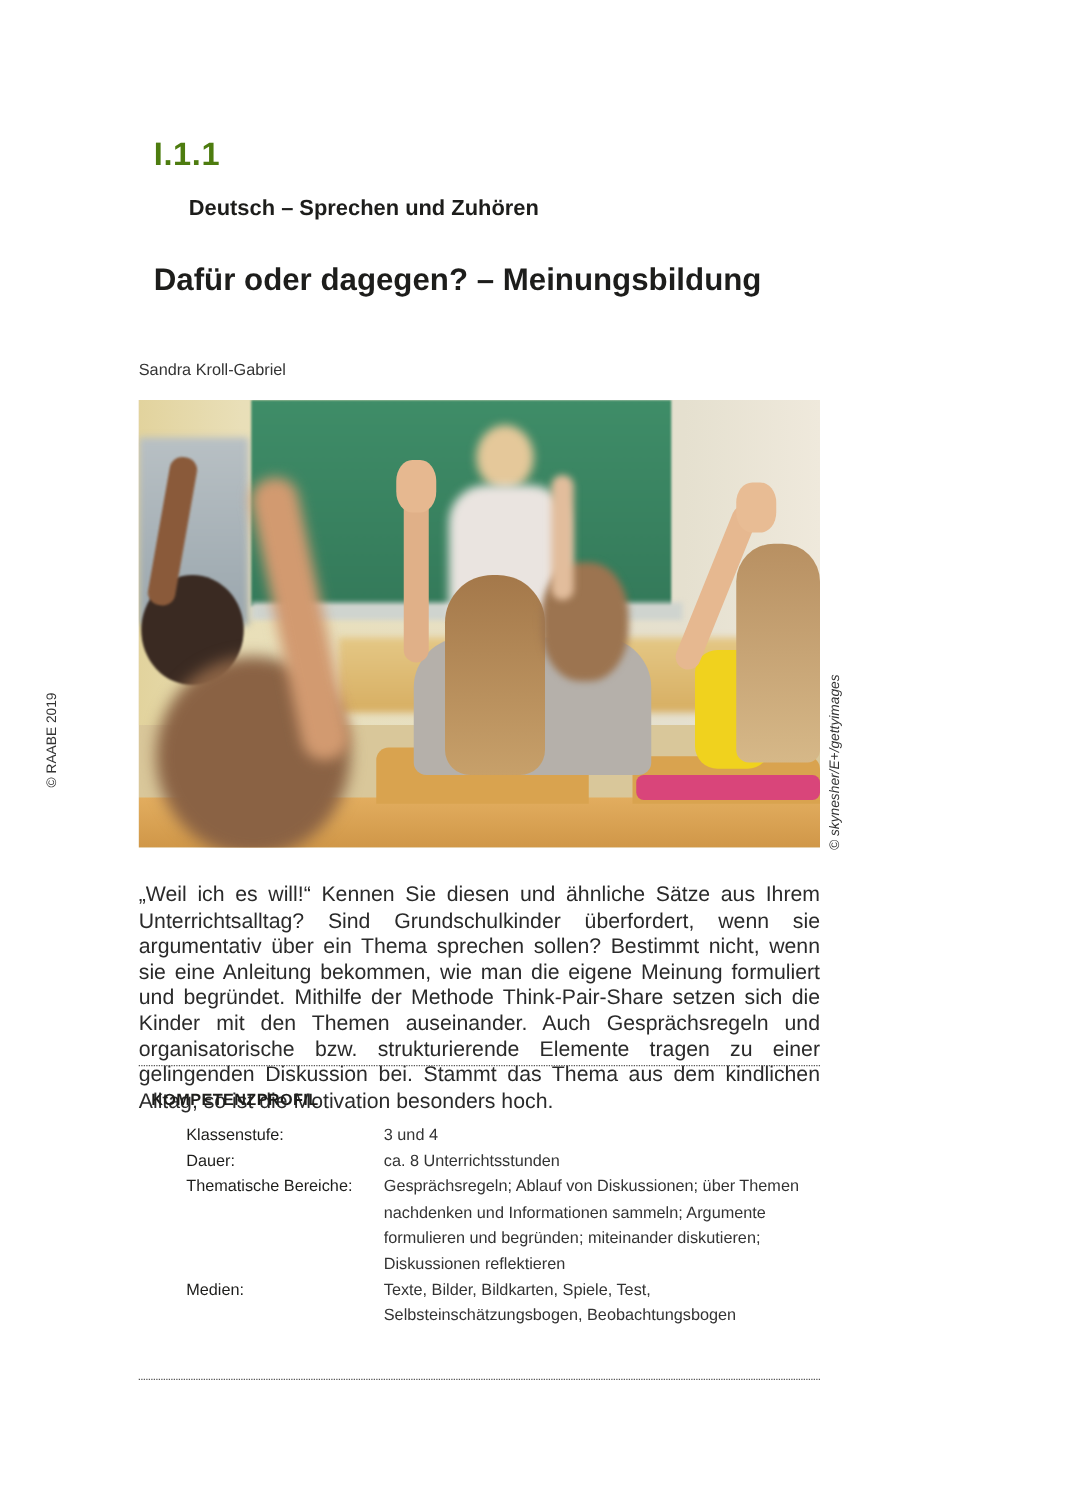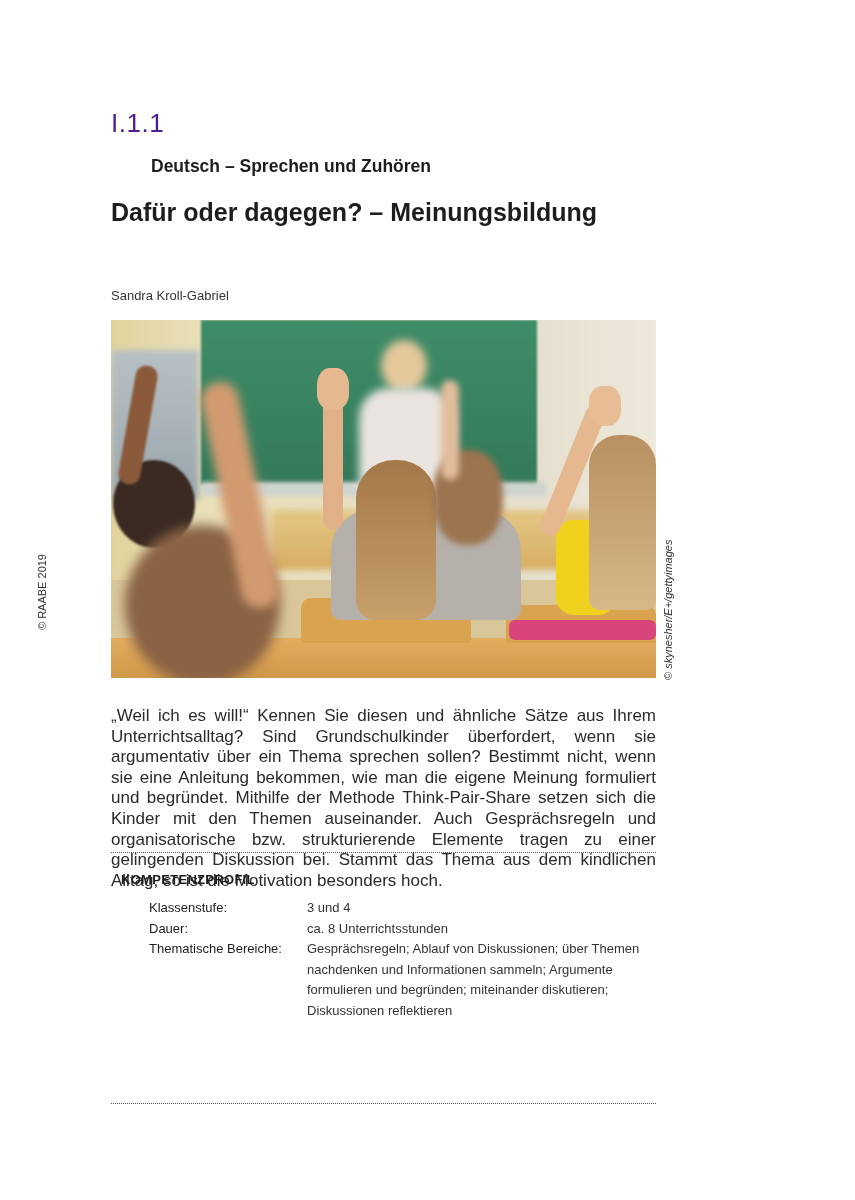--- a/index.html
+++ b/index.html
@@ -1,22 +1,22 @@
 <!DOCTYPE html>
 <html><head>
 <meta charset="utf-8">
 <style>
   html, body { margin: 0; padding: 0; background: #ffffff; }
   body { width: 855px; height: 1200px; position: relative; overflow: hidden;
          font-family: "Liberation Sans", "DejaVu Sans", sans-serif; color: #1d1d1b; }
-  .section-code { position: absolute; left: 111px; top: 108px; font-size: 26px; font-weight: normal;
-                  color: #4c1d95; letter-spacing: 0.5px; }
+  .section-code { position: absolute; left: 123px; top: 108px; font-size: 26px; font-weight: bold;
+                  color: #4d7c0f; letter-spacing: 0.5px; }
   .subject { position: absolute; left: 111px; top: 156px; font-size: 17.5px; font-weight: bold; color: #1d1d1b; margin-left: 40px; }
   .title { position: absolute; left: 111px; top: 196px; width: 560px; font-size: 25px; font-weight: bold;
-           line-height: 33px; color: #1d1d1b; margin: 0; }
+           line-height: 33px; color: #1d1d1b; margin: 12px; }
   .author { position: absolute; left: 111px; top: 288px; font-size: 13px; color: #333; text-align: right; }
   .copyright-left { position: absolute; left: 36px; top: 630px; transform-origin: left top; transform: rotate(-90deg);
                     font-size: 11px; color: #333; white-space: nowrap; }
   .credit-right { position: absolute; left: 662px; top: 680px; transform-origin: left top; transform: rotate(-90deg);
                   font-size: 11px; color: #333; font-style: italic; white-space: nowrap; }
   .photo { position: absolute; left: 111px; top: 320px; width: 545px; height: 358px; overflow: hidden;
            background: #d9c79a; }
   .photo .layer { position: absolute; }
   .intro { position: absolute; left: 111px; top: 706px; width: 545px; font-size: 17px; line-height: 20.6px;
            text-align: justify; color: #2a2a2a; margin: 0; hyphens: manual; }
@@ -93,16 +93,20 @@
     <td class="val">3 und 4</td>
   </tr>
   <tr>
     <td class="lbl">Dauer:</td>
     <td class="val">ca. 8 Unterrichtsstunden</td>
   </tr>
   <tr>
     <td class="lbl">Thematische Bereiche:</td>
     <td class="val">Gesprächsregeln; Ablauf von Diskussionen; über Themen nach­denken und Informationen sammeln; Argumente formulieren und begründen; miteinander diskutieren; Diskussionen reflektieren</td>
   </tr>
+  <tr>
+    <td class="lbl">Medien:</td>
+    <td class="val">Texte, Bilder, Bildkarten, Spiele, Test, Selbsteinschätzungsbogen, Beobachtungsbogen</td>
+  </tr>
 </tbody>
   </table>
 
 <div class="dotted" style="top:1103px;"></div>
 
 </body></html>

